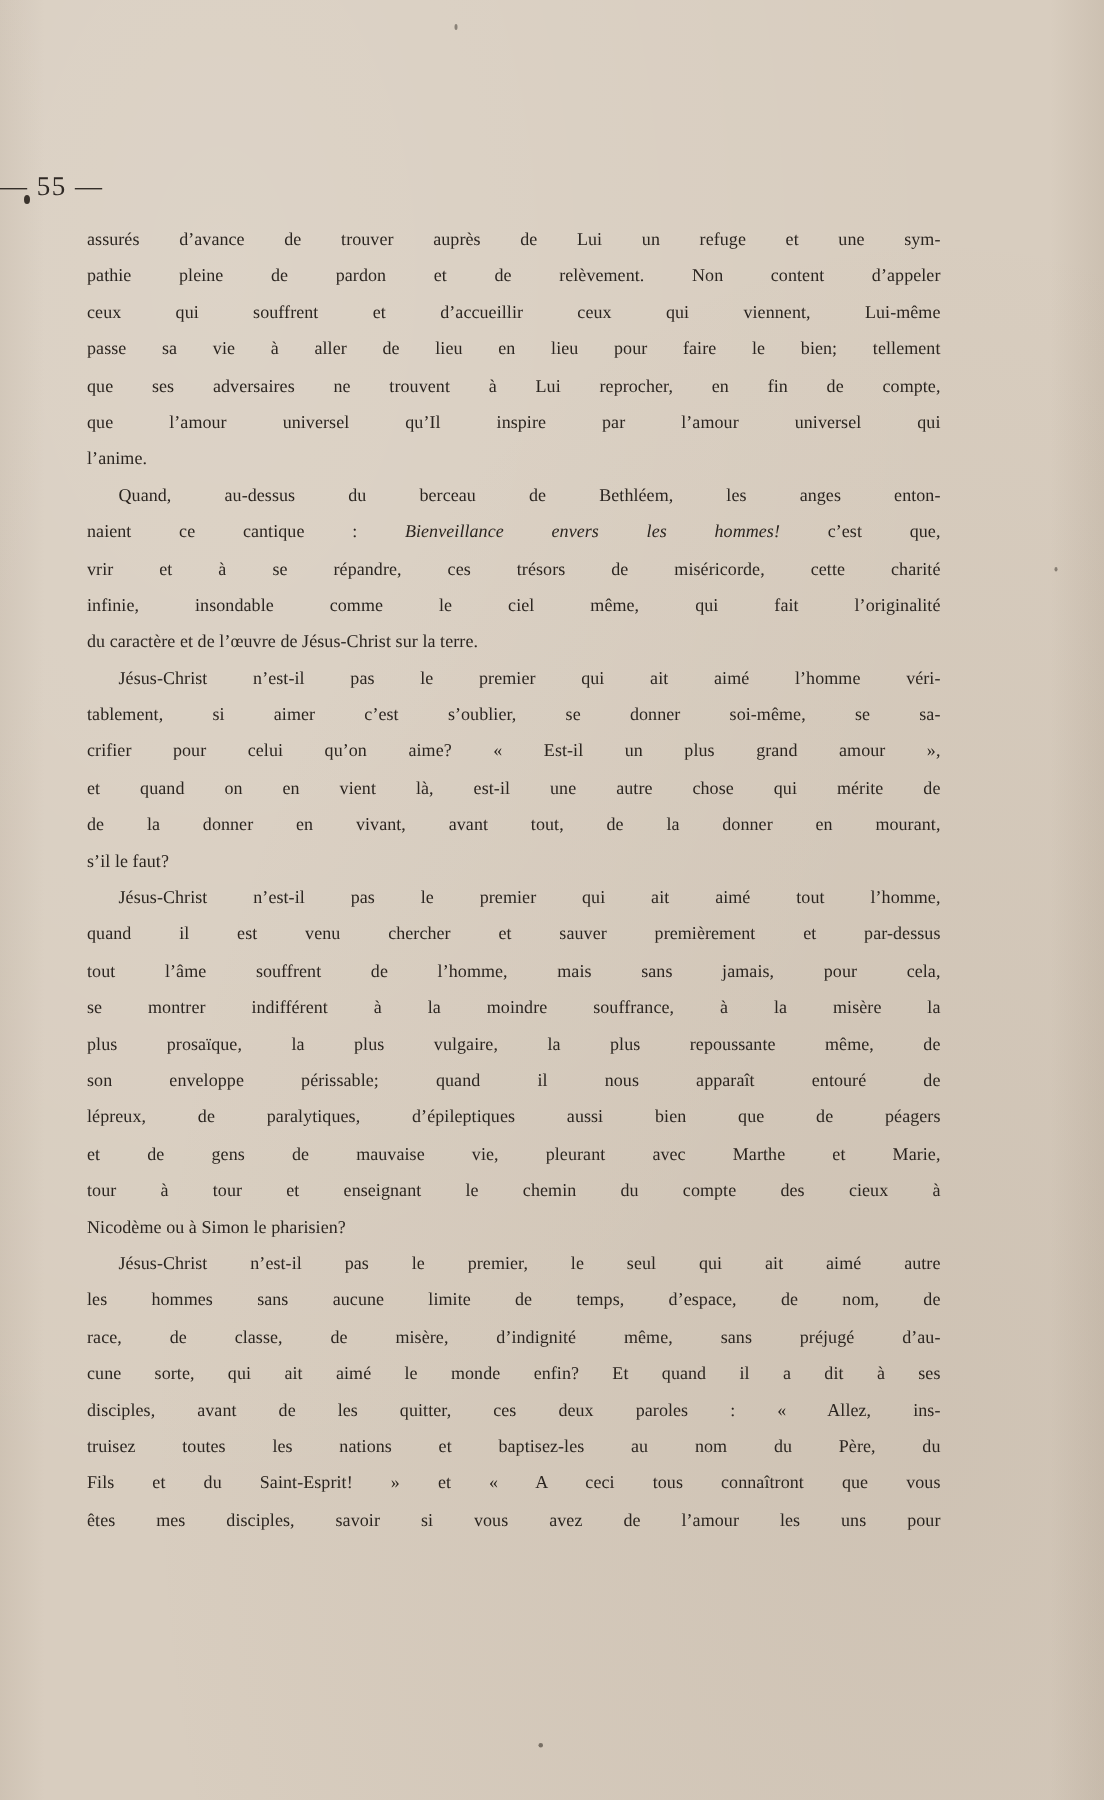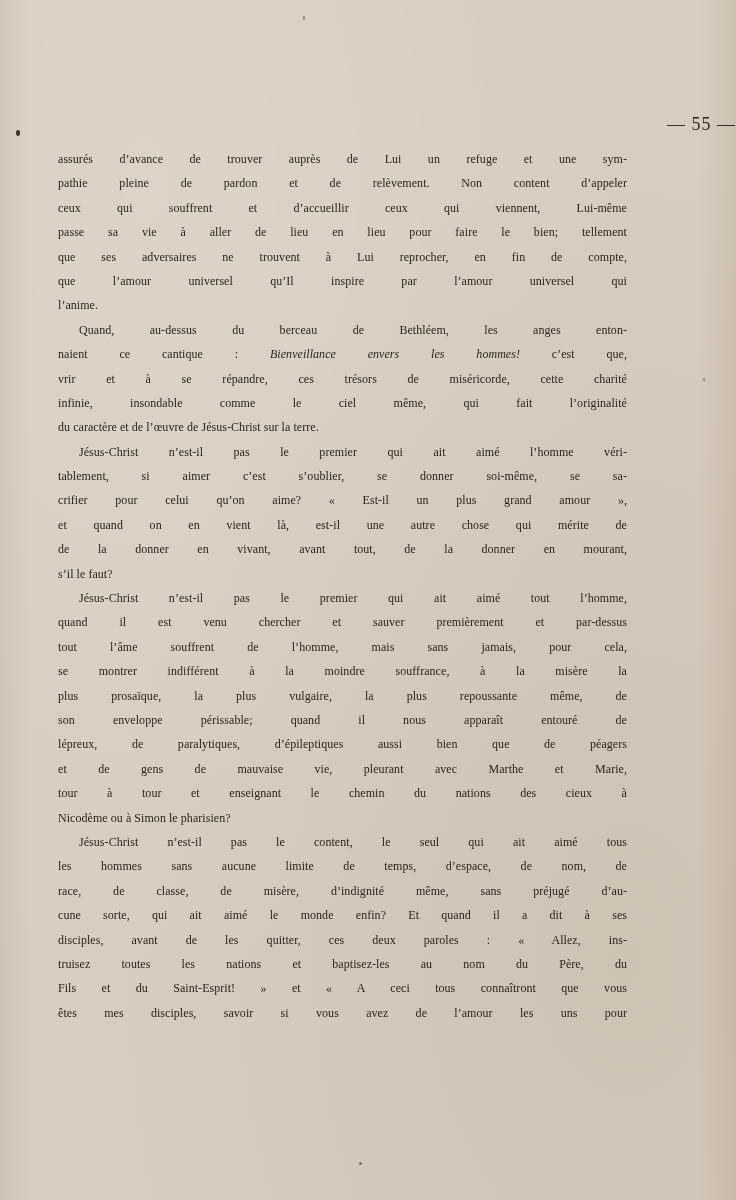--- a/index.html
+++ b/index.html
@@ -24,21 +24,21 @@
     left: 0;
     top: 0;
     width: 736px;
     height: 1200px;
   }
   .page-number {
     position: absolute;
     top: 114px;
     left: 0;
     width: 736px;
-    text-align: right;
+    text-align: left;
     font-family: "Liberation Serif", serif;
     font-size: 18px;
     letter-spacing: 1px;
     color: #2f2925;
   }
   .text-block {
     position: absolute;
     left: 58px;
     top: 147px;
     width: 569px;
@@ -107,26 +107,26 @@
 
     <div>
       <span class="line indent">Jésus-Christ n’est-il pas le premier qui ait aimé tout l’homme,</span>
       <span class="line">quand il est venu chercher et sauver premièrement et par-dessus</span>
       <span class="line">tout l’âme souffrent de l’homme, mais sans jamais, pour cela,</span>
       <span class="line">se montrer indifférent à la moindre souffrance, à la misère la</span>
       <span class="line">plus prosaïque, la plus vulgaire, la plus repoussante même, de</span>
       <span class="line">son enveloppe périssable; quand il nous apparaît entouré de</span>
       <span class="line">lépreux, de paralytiques, d’épileptiques aussi bien que de péagers</span>
       <span class="line">et de gens de mauvaise vie, pleurant avec Marthe et Marie,</span>
-      <span class="line">tour à tour et enseignant le chemin du nations des cieux à</span>
+      <span class="line">tour à tour et enseignant le chemin du compte des cieux à</span>
       <span class="line last">Nicodème ou à Simon le pharisien?</span>
     </div>
 
     <div>
-      <span class="line indent">Jésus-Christ n’est-il pas le content, le seul qui ait aimé tous</span>
+      <span class="line indent">Jésus-Christ n’est-il pas le premier, le seul qui ait aimé autre</span>
       <span class="line">les hommes sans aucune limite de temps, d’espace, de nom, de</span>
       <span class="line">race, de classe, de misère, d’indignité même, sans préjugé d’au-</span>
       <span class="line">cune sorte, qui ait aimé le monde enfin? Et quand il a dit à ses</span>
       <span class="line">disciples, avant de les quitter, ces deux paroles : « Allez, ins-</span>
       <span class="line">truisez toutes les nations et baptisez-les au nom du Père, du</span>
       <span class="line">Fils et du Saint-Esprit! » et « A ceci tous connaîtront que vous</span>
       <span class="line">êtes mes disciples, savoir si vous avez de l’amour les uns pour</span>
     </div>
 
   </div>

